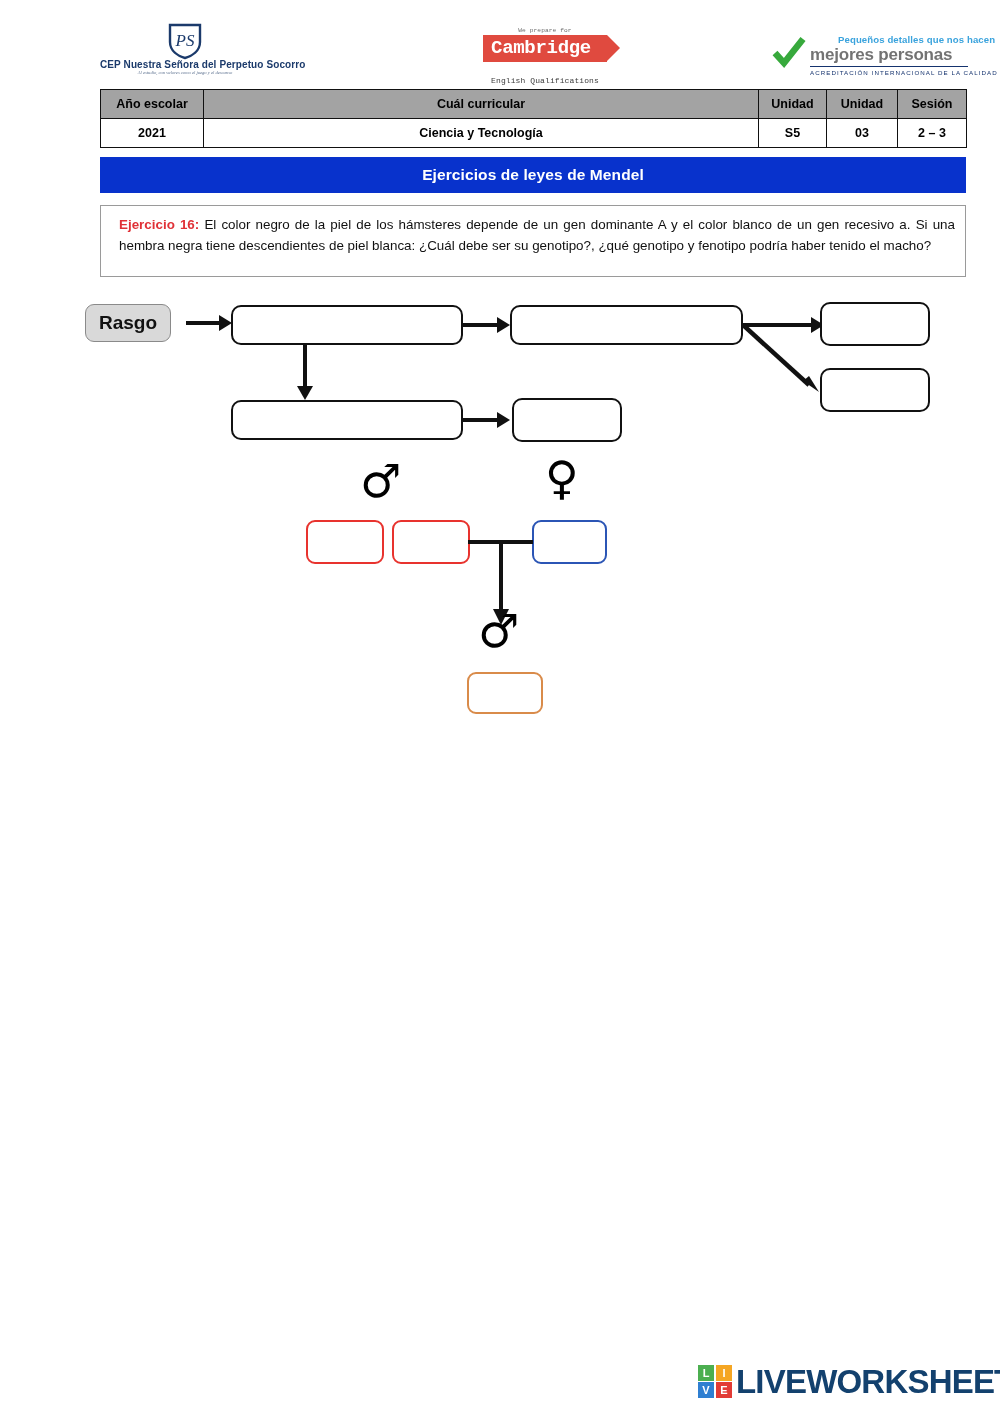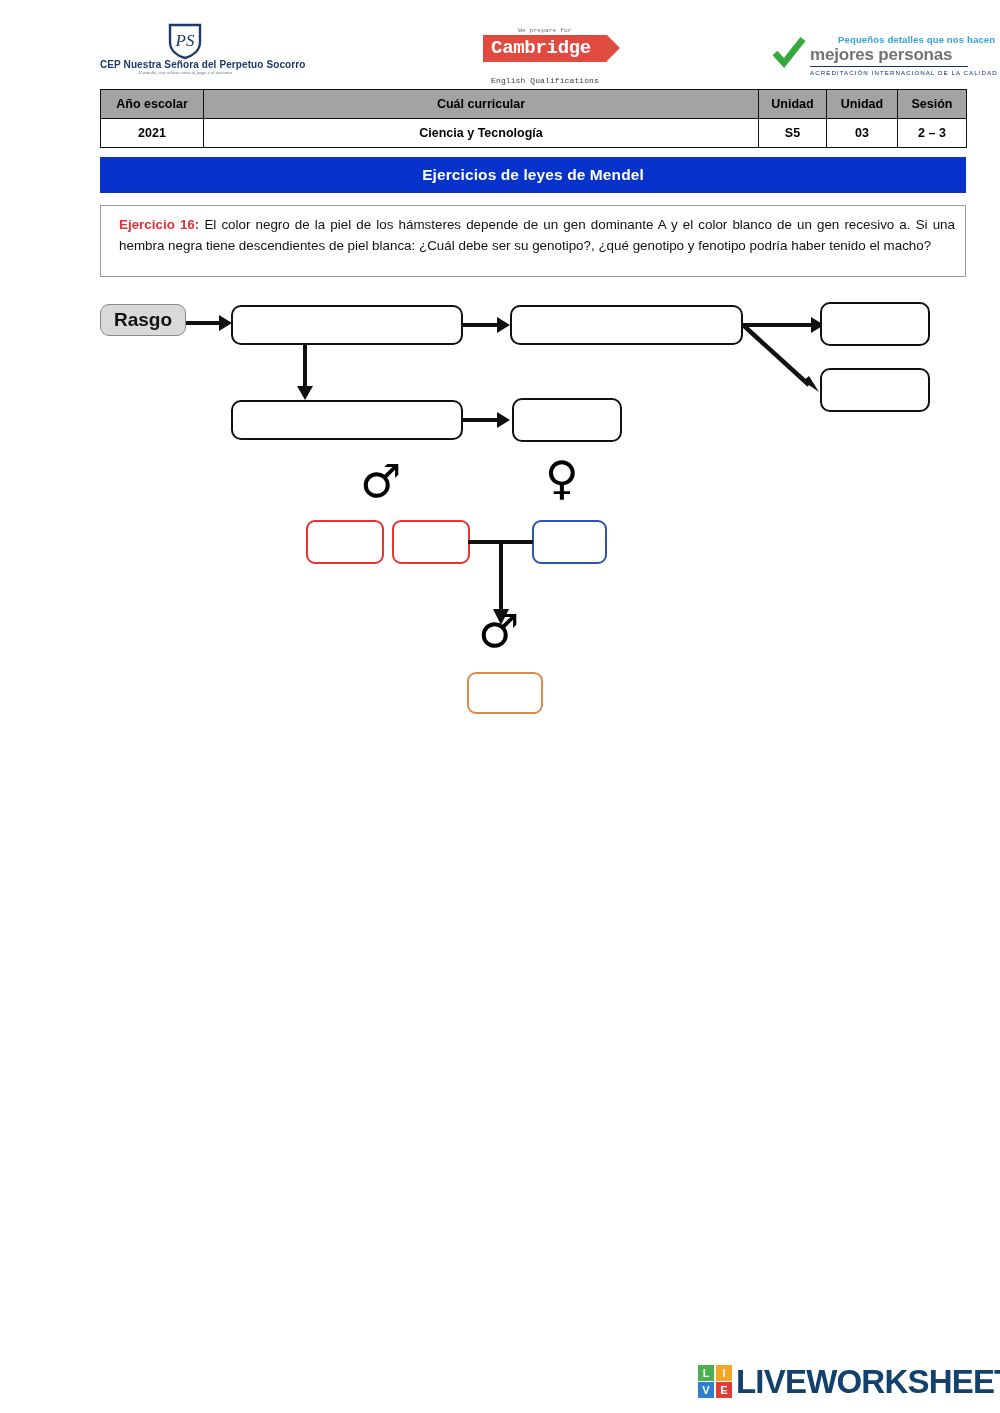--- a/index.html
+++ b/index.html
@@ -329,21 +329,21 @@
 <div class="title-bar">
   <span>Ejercicios de leyes de Mendel</span>
 </div>
 
 <div class="exercise-box">
   <span class="ex-label">Ejercicio 16:</span><span> El color negro de la piel de los hámsteres depende de un gen dominante A y el color blanco de un gen recesivo a. Si una hembra negra tiene descendientes de piel blanca: ¿Cuál debe ser su genotipo?, ¿qué genotipo y fenotipo podría haber tenido el macho?</span>
 </div>
 
 <div class="diagram">
 
-  <div class="dbox gray" style="left:100px; top:14px; width:86px; height:32px;text-align:center;">
+  <div class="dbox gray" style="left:85px; top:14px; width:86px; height:38px;text-align:center;">
     <span>Rasgo</span>
   </div>
 
   <svg class="connector" style="left:186px; top:22px;" width="46" height="22">
     <line x1="0" y1="11" x2="33" y2="11" stroke="#111" stroke-width="4"></line>
     <polygon points="33,3 46,11 33,19" fill="#111"></polygon>
   </svg>
 
   <div class="dbox" style="left:231px; top:15px; width:232px; height:40px;"></div>
 

